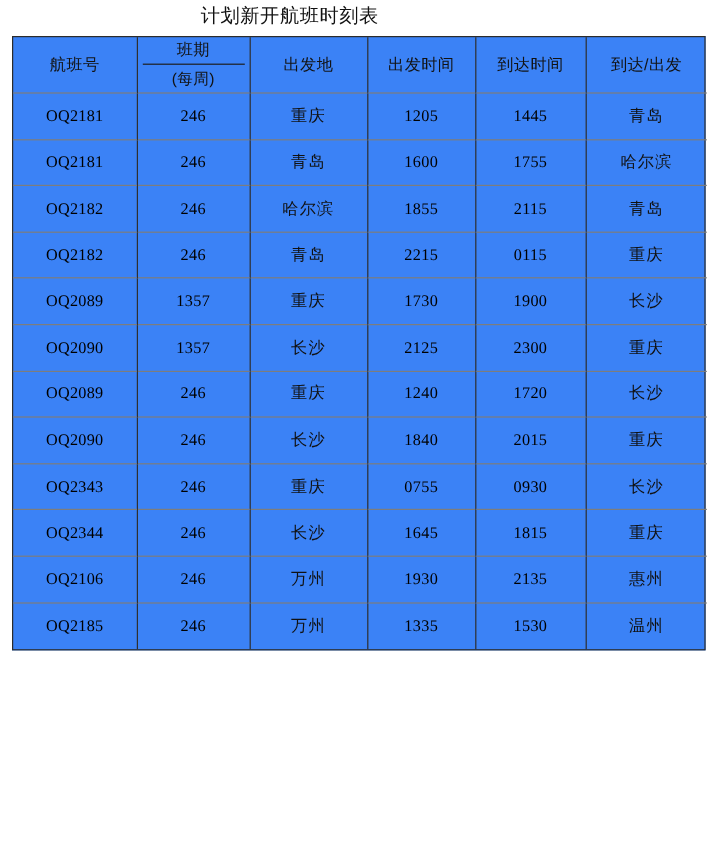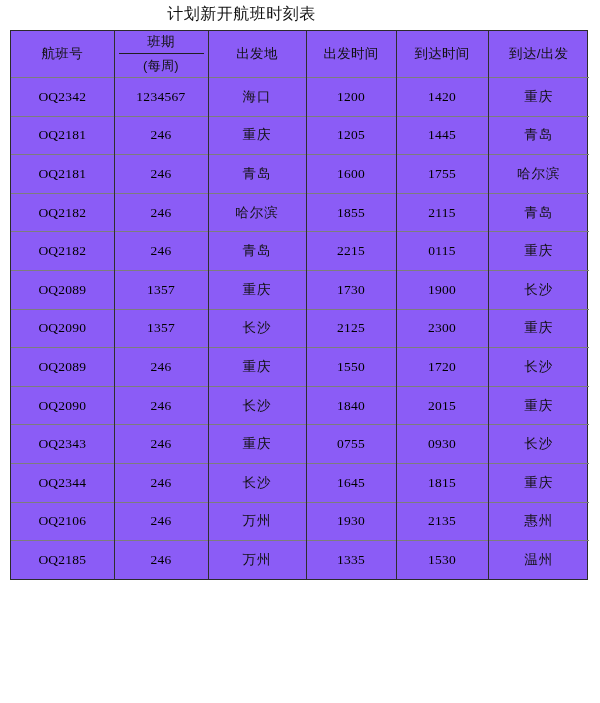--- a/index.html
+++ b/index.html
@@ -41,21 +41,21 @@
   }
 
   
   .table-wrap {
     position: absolute;
     left: 10px;
     top: 30px;
     width: 578px;
     border: 1.4px solid #2b2b2b;
     box-sizing: border-box;
-    background: #8b5cf6;
+    background: #3b82f6;
   }
 
   table.schedule {
     border-collapse: collapse;
     table-layout: fixed;
     width: 100%;
     font-size: 13px;
   }
 
   table.schedule col.c-flight  { width: 103px; }
@@ -187,28 +187,20 @@
             <span>到达时间</span>
           </th>
           <th>
             <span>到达/出发</span>
           </th>
         </tr>
       </thead>
 
       <tbody id="table-body">
           <tr>
-            <td class="flight">OQ2342</td>
-            <td class="freq">1234567</td>
-            <td class="origin">海口</td>
-            <td class="dep">1200</td>
-            <td class="arr">1420</td>
-            <td class="dest">重庆</td>
-          </tr>
-          <tr>
             <td class="flight">OQ2181</td>
             <td class="freq">246</td>
             <td class="origin">重庆</td>
             <td class="dep">1205</td>
             <td class="arr">1445</td>
             <td class="dest">青岛</td>
           </tr>
           <tr>
             <td class="flight">OQ2181</td>
             <td class="freq">246</td>
@@ -246,21 +238,21 @@
             <td class="freq">1357</td>
             <td class="origin">长沙</td>
             <td class="dep">2125</td>
             <td class="arr">2300</td>
             <td class="dest">重庆</td>
           </tr>
           <tr>
             <td class="flight">OQ2089</td>
             <td class="freq">246</td>
             <td class="origin">重庆</td>
-            <td class="dep">1550</td>
+            <td class="dep">1240</td>
             <td class="arr">1720</td>
             <td class="dest">长沙</td>
           </tr>
           <tr>
             <td class="flight">OQ2090</td>
             <td class="freq">246</td>
             <td class="origin">长沙</td>
             <td class="dep">1840</td>
             <td class="arr">2015</td>
             <td class="dest">重庆</td>

